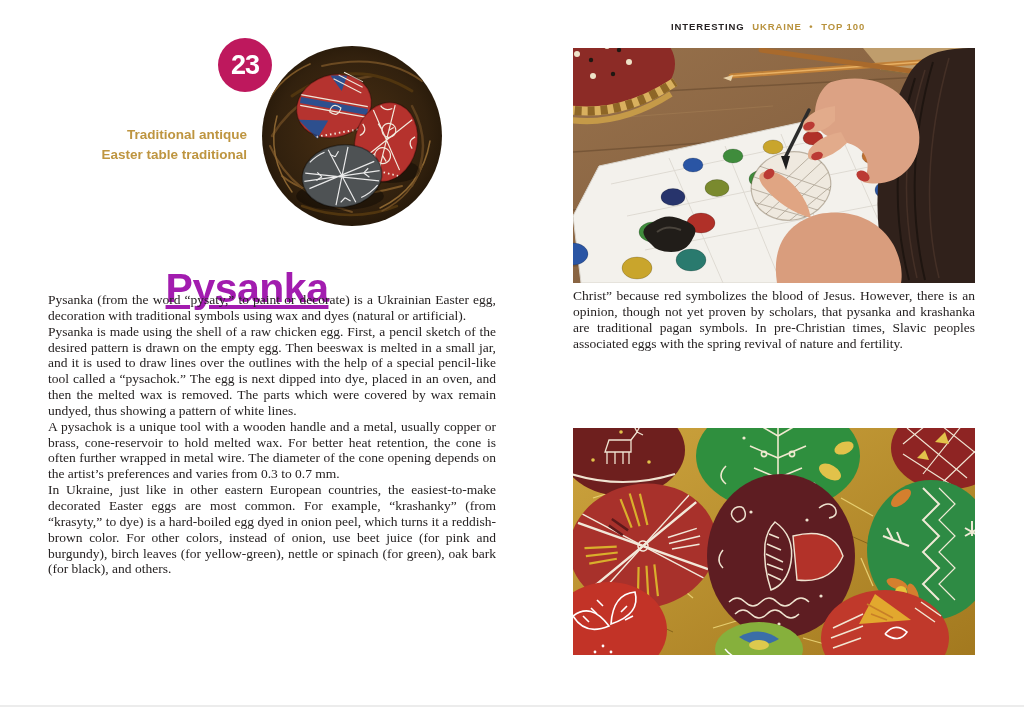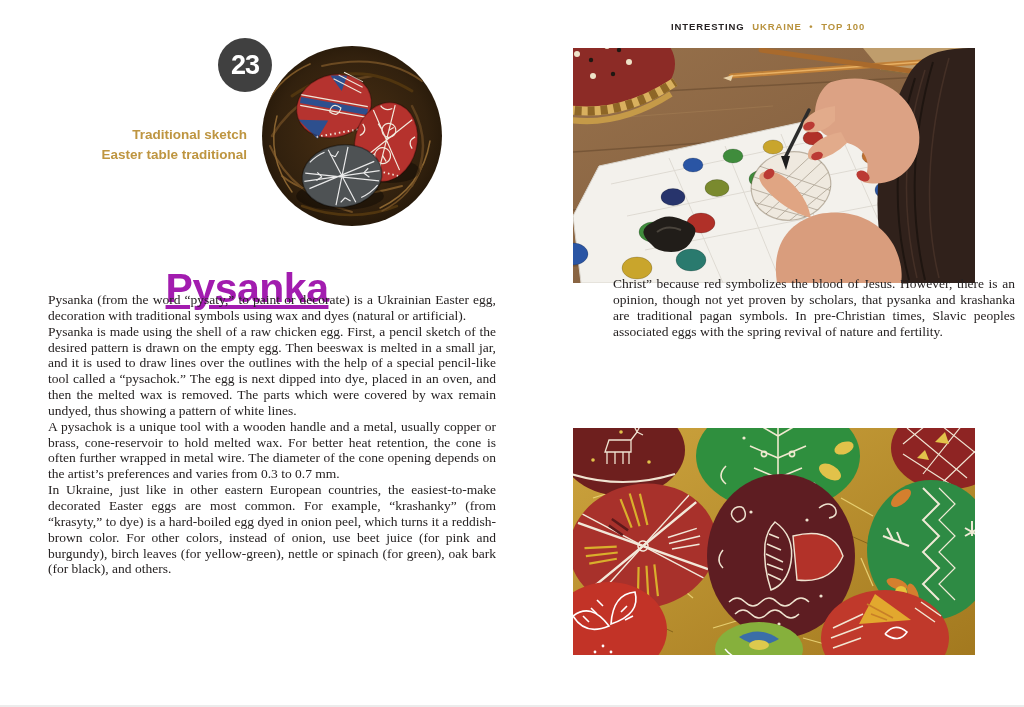--- a/index.html
+++ b/index.html
@@ -16,21 +16,21 @@
     position:absolute;top:21px;left:0;width:512px;text-align:center;
     font-family:"Liberation Sans",sans-serif;font-weight:700;
     font-size:9.5px;letter-spacing:.9px;white-space:nowrap;
   }
   .hd-ink{color:#262223;}
   .hd-gold{color:#b8923d;margin-left:4px;}
 
   
   .num-badge{
     position:absolute;left:218px;top:38px;width:54px;height:54px;border-radius:50%;
-    background:#404040;color:#ffffff;display:flex;align-items:center;justify-content:center;
+    background:#be185d;color:#ffffff;display:flex;align-items:center;justify-content:center;
     font-family:"Liberation Sans",sans-serif;font-weight:700;font-size:27px;letter-spacing:-1px;
   }
 
   
   .lede-caption{
     position:absolute;left:40px;top:125px;width:207px;text-align:right;
     font-family:"Liberation Sans",sans-serif;font-weight:700;font-size:13.5px;
     line-height:19.5px;color:#be9540;
   }
 
@@ -45,42 +45,42 @@
   .article-title{
     position:absolute;left:0;top:238px;width:494px;text-align:center;
     font-family:"Liberation Sans",sans-serif;font-weight:700;font-size:41px;
     letter-spacing:-.5px;color:#a21caf;text-decoration:underline;
   }
 
   
   .body-col{position:absolute;font-size:13.5px;line-height:15.85px;text-align:justify;color:#262222;}
   .body-col p{margin:0;}
   .body-left{left:48px;top:292px;width:448px;}
-  .body-right{left:61px;top:276px;width:402px;margin-left:40px;}
+  .body-right{left:61px;top:288px;width:402px;}
   .byline{font-style:italic;margin-left:4px;}
 
   
   .photo{position:absolute;overflow:hidden;}
   .photo svg{display:block;width:100%;height:100%;}
   .photo-top{left:61px;top:48px;width:402px;height:235px;}
   .photo-bottom{left:61px;top:428px;width:402px;height:227px;}
 </style>
 </head>
 <body>
 
 <div class="spread">
 
   <div class="page page-left">
 
     <div class="num-badge">
       <span>23</span>
     </div>
 
     <div class="lede-caption">
-      <div>Traditional sketch</div>
+      <div>Traditional antique</div>
       <div>Easter table traditional</div>
     </div>
 
     <div class="circle-photo">
       <svg viewBox="0 0 180 180">
         <defs>
           <radialGradient id="ng" cx="50%" cy="48%" r="60%">
             <stop offset="0%" stop-color="#4a3013"></stop>
             <stop offset="70%" stop-color="#32210e"></stop>
             <stop offset="100%" stop-color="#1e1306"></stop>

